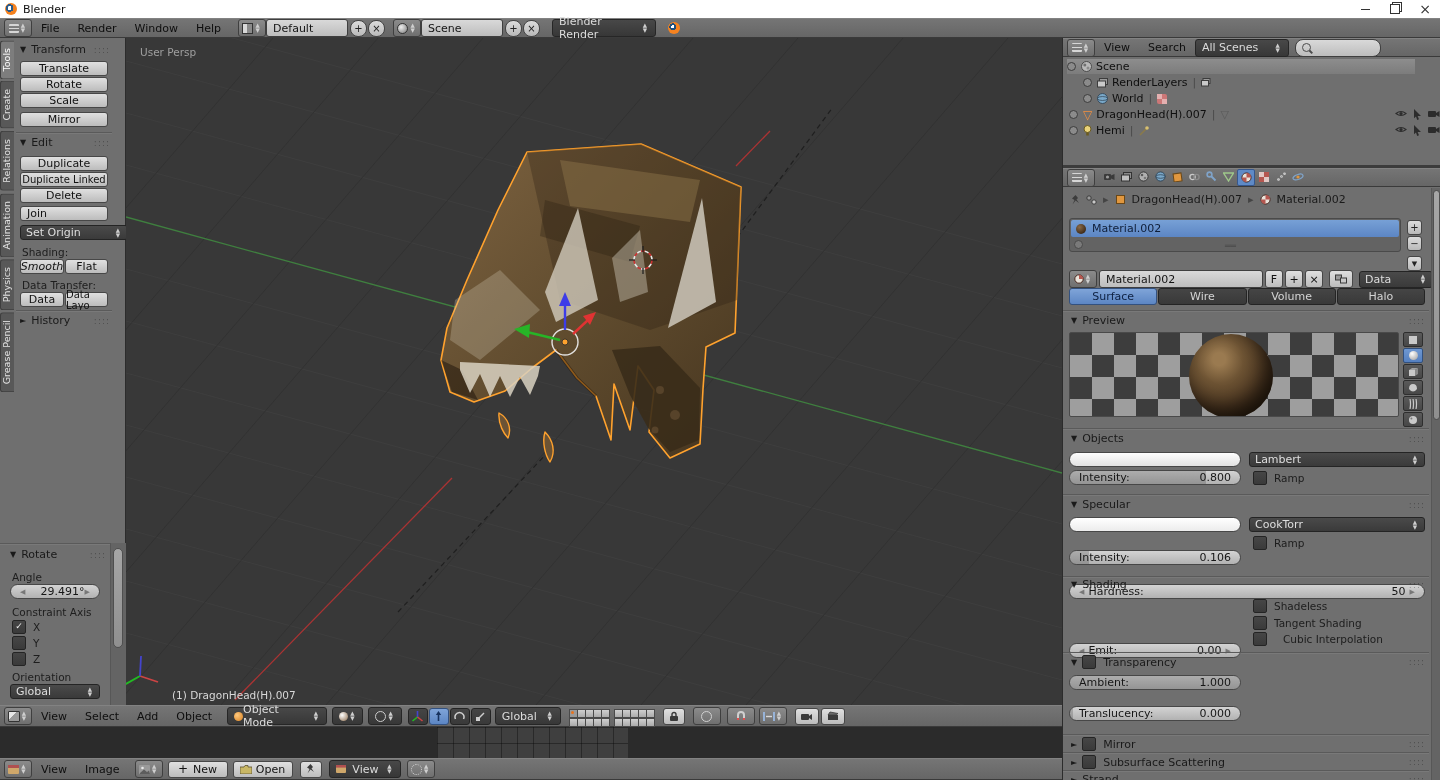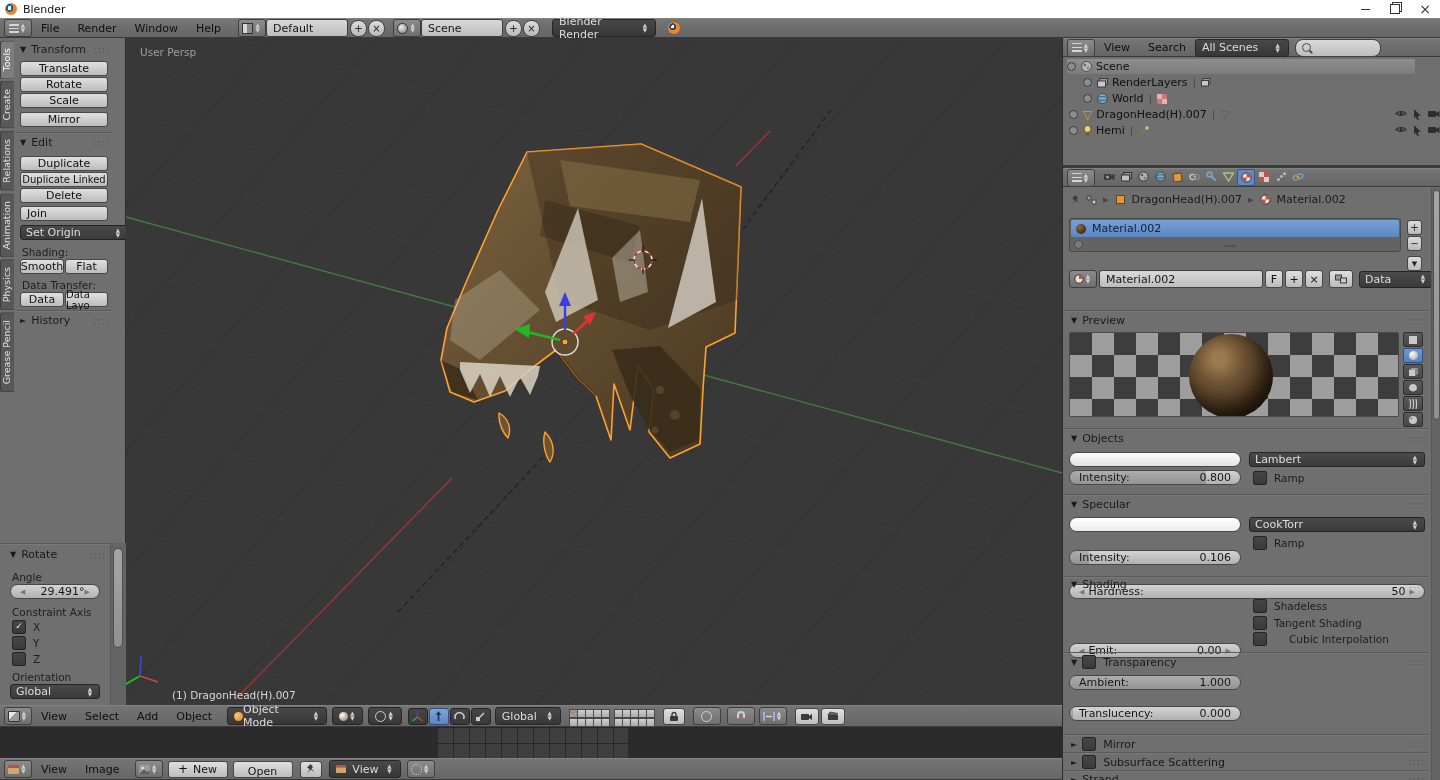--- a/index.html
+++ b/index.html
@@ -174,21 +174,21 @@
     <div class="abs btn" style="left:20px;top:150px;width:88px;">Delete</div>
     <div class="abs btn" style="left:20px;top:168px;width:88px;justify-content:flex-start;padding-left:6px;">Join</div>
     <div class="abs btn dark" style="left:20px;top:187px;width:108px;">
         <span>Set Origin</span>
         <span class="updn lt">
           <span>▲</span>
           <span>▼</span>
         </span>
       </div>
     <div class="abs lab" style="left:22px;top:208px;">Shading:</div>
-    <div class="abs btn" style="left:20px;top:221px;width:44px;">Smooth</div>
+    <div class="abs btn" style="left:20px;top:221px;width:44px;font-style:italic;">Smooth</div>
     <div class="abs btn" style="left:65px;top:221px;width:43px;">Flat</div>
     <div class="abs lab" style="left:22px;top:241px;">Data Transfer:</div>
     <div class="abs btn" style="left:20px;top:254px;width:44px;">Data</div>
     <div class="abs btn" style="left:65px;top:254px;width:43px;font-size:10px;">Data Layo</div>
     <div class="abs sep" style="left:16px;top:272px;width:96px;"></div>
     <div class="abs phead" style="left:20px;top:276px;width:90px;">
         <span class="tri">►</span>
         <span>History</span>
         <span class="dots">::::</span>
       </div>
@@ -486,21 +486,21 @@
         </svg>
         <span class="updn lt">
           <span>▲</span>
           <span>▼</span>
         </span>
       </span>
     <span class="btn" style="width:58px;margin-left:5px;gap:5px;">
         <span style="font-size:12px;">+</span>
         <span>New</span>
       </span>
-    <span class="btn" style="width:58px;margin-left:5px;gap:4px;flex-direction:column;">
+    <span class="btn" style="width:58px;margin-left:5px;gap:4px;">
         <svg width="12" height="9">
           <path d="M0,2 L4,2 L5,0.5 L8,0.5 L8,2 L12,2 L12,9 L0,9 Z" fill="#c9b765" stroke="#5a5230" stroke-width=".8"></path>
         </svg>
         <span>Open</span>
       </span>
     <span class="btn" style="width:20px;margin-left:7px;">
         <svg width="9" height="10">
           <path d="M4.5,0 L7,3 L5.5,4.5 L8,8 L4.5,5.5 L1.5,9.5 L3.5,5 L1,3.5 Z" fill="#3c3c3c"></path>
         </svg>
       </span>
@@ -793,20 +793,26 @@
         </span>
       <span class="btn dark" style="width:62px;margin-left:4px;">
           <span>Data</span>
           <span class="updn lt">
             <span>▲</span>
             <span>▼</span>
           </span>
         </span>
     </div>
 
+    <div class="abs" style="left:6px;top:250px;display:flex;width:356px;gap:1px;">
+      <span class="btn blue" style="flex:1;">Surface</span>
+      <span class="btn darkflat" style="flex:1;">Wire</span>
+      <span class="btn darkflat" style="flex:1;">Volume</span>
+      <span class="btn darkflat" style="flex:1;">Halo</span>
+    </div>
 
     <div class="abs sep" style="left:0;top:272px;width:366px;"></div>
     <div class="abs phead" style="left:8px;top:276px;width:354px;">
         <span class="tri">▼</span>
         <span>Preview</span>
         <span class="dots">::::</span>
       </div>
     <div class="abs checker" style="left:6px;top:294px;width:330px;height:85px;border:1px solid #4a4a4a;border-radius:2px;overflow:hidden;">
       <div style="position:absolute;left:119px;top:1px;width:84px;height:84px;border-radius:50%;
                   background:radial-gradient(circle at 36% 30%,#9a7a50 0 8%,#6e5434 30%,#4a3520 60%,#241708 95%);
@@ -921,21 +927,21 @@
       </div>
     <div class="abs" style="left:190px;top:578px;display:flex;align-items:center;gap:7px;">
         <span class="chk"></span>
         <span class="lab">Tangent Shading</span>
       </div>
     <div class="abs slider" style="left:6px;top:593px;width:172px;">
         <span class="fill" style="width:2%;"></span>
         <span>Translucency:</span>
         <span>0.000</span>
       </div>
-    <div class="abs" style="left:190px;top:594px;display:flex;align-items:center;gap:22px;">
+    <div class="abs" style="left:190px;top:594px;display:flex;align-items:center;gap:16px;">
         <span class="chk"></span>
         <span class="lab">Cubic Interpolation</span>
       </div>
 
     <div class="abs sep" style="left:0;top:614px;width:366px;"></div>
     <div class="abs phead" style="left:8px;top:617px;width:354px;">
         <span class="tri">▼</span>
         <span class="chk" style="margin-right:7px;"></span>
         <span>Transparency</span>
         <span class="dots">::::</span>

